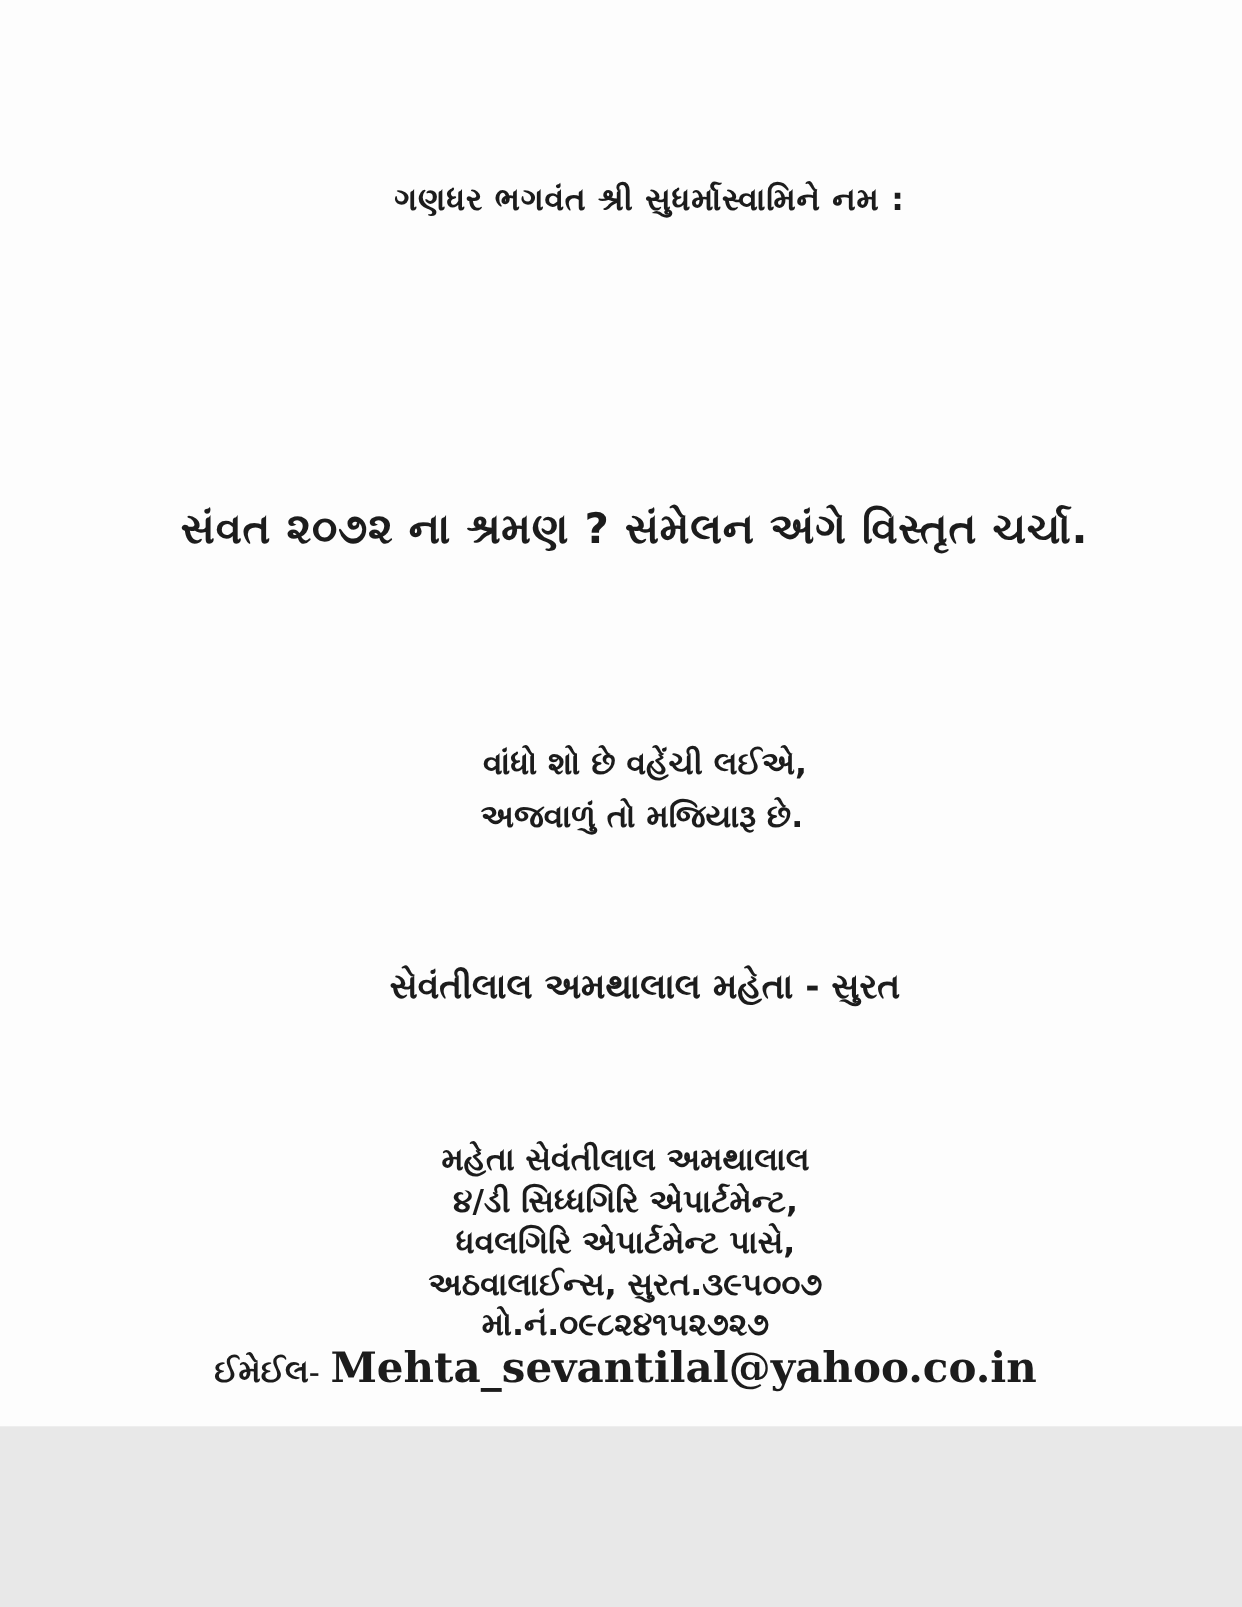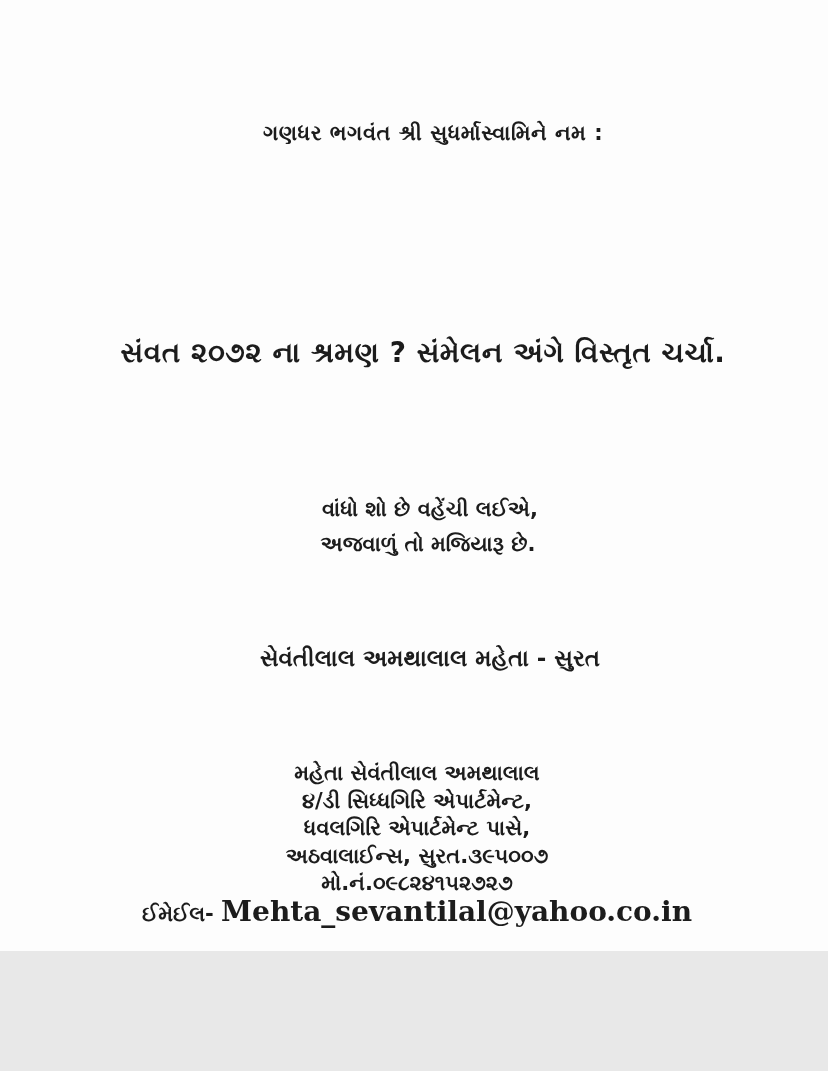--- a/index.html
+++ b/index.html
@@ -65,20 +65,21 @@
     transform: translateX(3px);
   }
   .contact .c-line {
     font-size: 21px;
     font-weight: 700;
     line-height: 27.6px;
     white-space: nowrap;
   }
   .email-label {
     font-weight: 700;
+    font-family: Liberation Serif, serif;
   }
   .email-address {
     font-family: "DejaVu Serif", serif;
     font-weight: 600;
     font-size: 28px;
   }
 </style>
 </head>
 <body>
 

